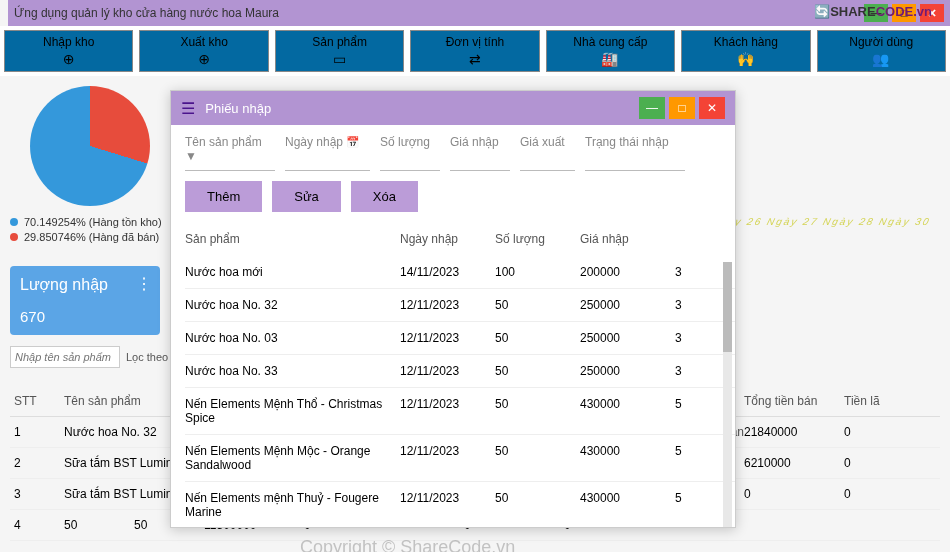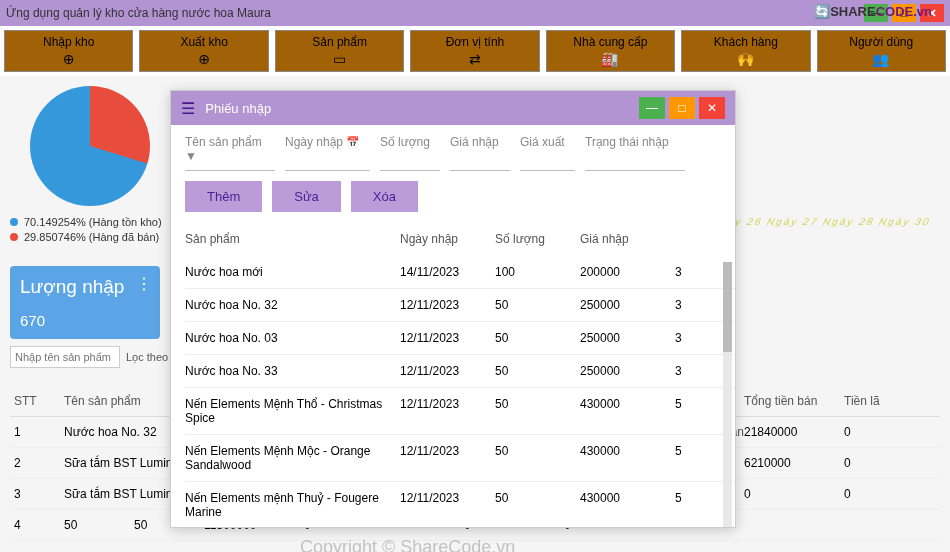--- a/index.html
+++ b/index.html
@@ -1,45 +1,45 @@
 <!DOCTYPE html>
 <html><head>
 <meta charset="utf-8">
 <style>
 * { box-sizing: border-box; margin: 0; padding: 0; font-family: Arial, sans-serif; }
 body { width: 950px; height: 552px; background: #f5f5f5; position: relative; overflow: hidden; }
 
-.titlebar { height: 26px; background: #b294d2; display: flex; align-items: center; padding: 0 6px; font-size: 12px; color: #333; }
+.titlebar { height: 26px; background: #b294d2; display: flex; align-items: center; padding: 0 6px; font-size: 12px; color: #333; margin-left: 8px; }
 .titlebar .wincontrols { margin-left: auto; display: flex; gap: 4px; }
 .titlebar .wbtn { width: 24px; height: 18px; display: flex; align-items: center; justify-content: center; font-size: 11px; font-weight: bold; }
 .wbtn.min { background: #4caf50; }
 .wbtn.max { background: #ff9800; }
 .wbtn.close { background: #f44336; color: #fff; }
 
 .toolbar { display: flex; gap: 6px; padding: 4px; background: #fff; }
-.tool { flex: 1; border: 1px solid #888; background: #a16207; text-align: center; padding: 4px 2px; font-size: 12px; }
+.tool { flex: 1; border: 1px solid #888; background: #0369a1; text-align: center; padding: 4px 2px; font-size: 12px; }
 .tool .icon { font-size: 14px; margin-top: 2px; }
 
 .main { position: relative; height: calc(100% - 60px); padding: 8px; }
 
 .pie-wrap { position: absolute; left: 10px; top: 10px; width: 160px; }
 .pie { width: 120px; height: 120px; border-radius: 50%; background: conic-gradient(#e74c3c 0deg 107deg, #3498db 107deg 360deg); margin: 0 auto 10px; }
 .legend { font-size: 11px; color: #333; margin-top: 6px; }
 .legend-row { display: flex; align-items: center; gap: 6px; margin-bottom: 3px; }
 .dot { width: 8px; height: 8px; border-radius: 50%; }
 .dot.blue { background: #3498db; }
 .dot.red { background: #e74c3c; }
 
 .card { position: absolute; left: 10px; top: 190px; width: 150px; background: #5ba5e6; color: #fff; padding: 10px; border-radius: 4px; }
-.card .lbl { font-size: 19px; }
+.card .lbl { font-size: 16px; }
 .card .val { font-size: 15px; margin-top: 14px; }
 .card .dots { position: absolute; right: 8px; top: 8px; font-size: 16px; }
 
 .search-row { position: absolute; left: 10px; top: 270px; display: flex; gap: 6px; align-items: center; }
-.search-row input { border: 1px solid #ccc; padding: 4px; font-size: 11px; width: 110px; }
+.search-row input { border: 1px solid #ccc; padding: 4px; font-size: 11px; width: 110px; font-style: italic; }
 .search-row .filter { font-size: 11px; color: #555; }
 
 .bottom-table { position: absolute; left: 10px; top: 310px; right: 10px; font-size: 12px; }
 .bottom-table .bhdr { display: flex; padding: 8px 4px; font-weight: 500; color: #555; border-bottom: 1px solid #ddd; }
 .bottom-table .brow { display: flex; padding: 8px 4px; border-bottom: 1px solid #eee; }
 .bc1 { width: 50px; } .bc2 { width: 280px; } .bc3 { width: 70px; } .bc4 { width: 70px; } .bc5 { width: 100px; } .bc6 { width: 60px; } .bc7 { width: 100px; } .bc8 { width: 100px; } .bc9 { width: 80px; }
 
 .modal { position: absolute; left: 170px; top: 14px; width: 566px; background: #fff; box-shadow: 0 2px 12px rgba(0,0,0,0.2); border: 1px solid #ccc; }
 .modal-title { height: 34px; background: #b294d2; display: flex; align-items: center; padding: 0 10px; color: #fff; font-size: 13px; }
 .modal-title .ham { margin-right: 10px; color: #4a148c; font-size: 16px; }
@@ -48,21 +48,21 @@
 .mbtn.min { background: #4caf50; }
 .mbtn.max { background: #ff9800; }
 .mbtn.close { background: #f44336; color: #fff; }
 
 .modal-form { display: flex; gap: 10px; padding: 10px 14px; font-size: 12px; color: #888; }
 .ff { border-bottom: 1px solid #bbb; padding-bottom: 7px; }
 .ff.w1 { width: 90px; } .ff.w2 { width: 85px; } .ff.w3 { width: 60px; } .ff.w4 { width: 60px; } .ff.w5 { width: 55px; } .ff.w6 { width: 100px; }
 .cal { font-size: 11px; }
 
 .modal-btns { display: flex; gap: 10px; padding: 0 14px 10px; }
-.abtn { background: #bb9cd8; color: #4c1d95; border: none; padding: 8px 22px; font-size: 13px; }
+.abtn { background: #bb9cd8; color: #000000; border: none; padding: 8px 22px; font-size: 13px; }
 
 .modal-table { font-size: 12px; padding: 0 0 4px 14px; max-height: 305px; overflow: hidden; position: relative; }
 .modal-table .mhdr { display: flex; padding: 10px 0; color: #555; font-weight: 500; }
 .modal-table .mrow { display: flex; padding: 9px 0; border-bottom: 1px solid #eee; }
 .mc1 { width: 215px; } .mc2 { width: 95px; } .mc3 { width: 85px; } .mc4 { width: 95px; } .mc5 { width: 40px; }
 .scrollbar { position: absolute; right: 3px; top: 40px; width: 9px; height: 290px; background: #e8e8e8; }
 .scrollthumb { position: absolute; top: 0; width: 100%; height: 90px; background: #bbb; }
 
 .watermark { position: absolute; right: 20px; top: 30px; font-size: 22px; color: rgba(100,100,100,0.35); font-weight: 500; }
 .watermark2 { position: absolute; left: 300px; bottom: 10px; font-size: 18px; color: rgba(100,100,100,0.35); font-weight: 500; }

